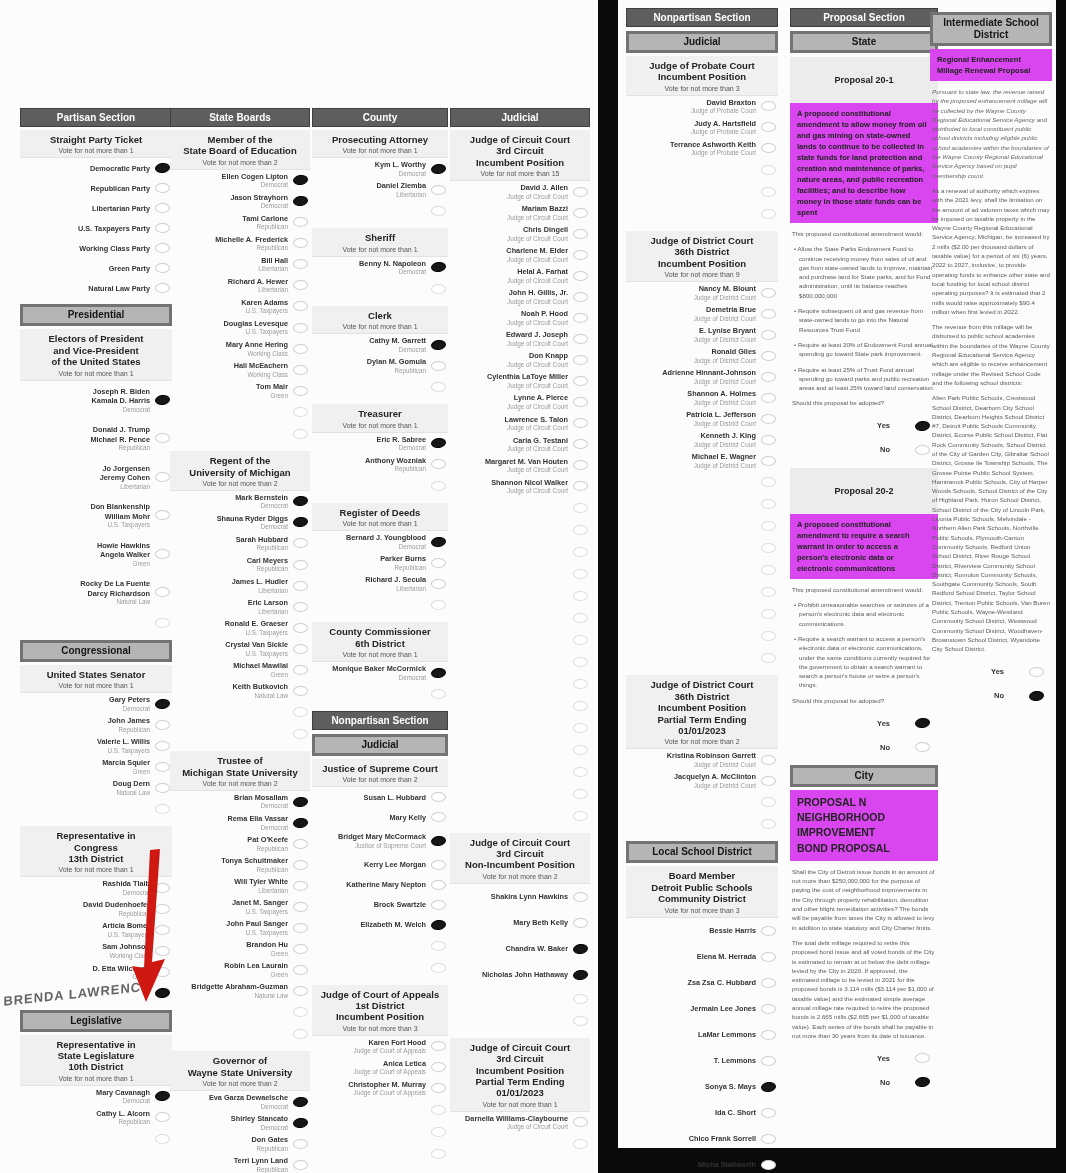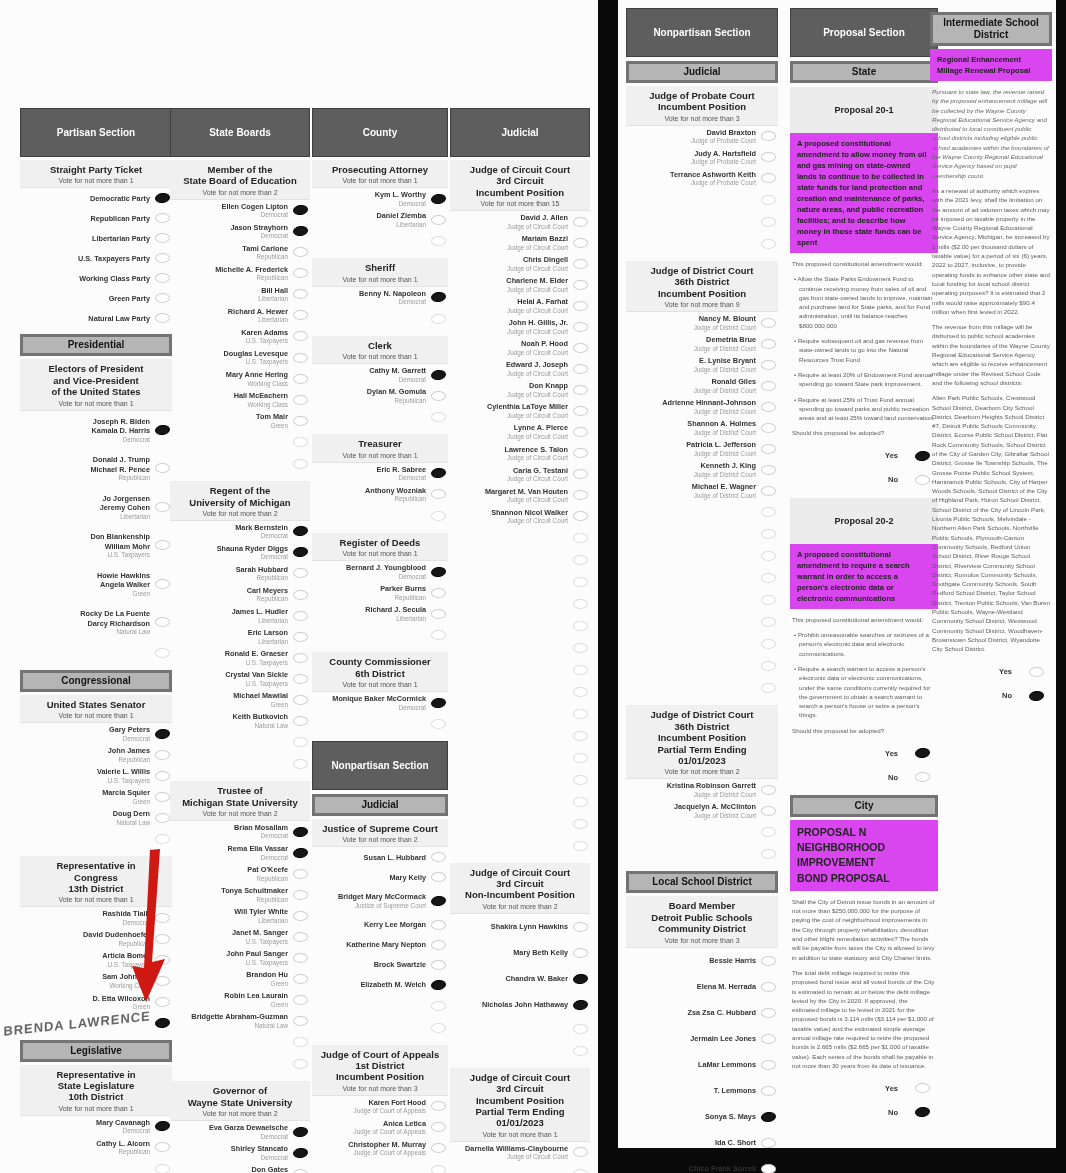--- a/index.html
+++ b/index.html
@@ -10,21 +10,21 @@
   #right-page{left:618px;top:0;width:438px;height:1148px}
   #ballot-header{position:absolute;left:110px;top:18px;width:490px;text-align:center;color:#2b2b2b}
   #ballot-header .h1{font-size:16px;font-weight:bold;letter-spacing:.5px}
   #ballot-header .h2{font-size:11.5px;font-weight:bold;margin-top:1px}
   .col{position:absolute;top:108px}
   #right-page .col{top:8px}
   #l-col1{left:20px;width:152px} #l-col2{left:170px;width:140px}
   #l-col3{left:312px;width:136px} #l-col4{left:450px;width:140px}
   #r-col1{left:8px;width:152px} #r-col2{left:172px;width:148px} #r-col3{left:312px;width:122px}
   .sec{background:var(--sec,#5e5e5e);color:#fff;font-weight:bold;font-size:10px;
-       text-align:center;padding:18px 0;border:1px solid #3f3f3f;margin-bottom:3px}
+       text-align:center;padding:3px 0;border:1px solid #3f3f3f;margin-bottom:3px}
   .subsec{background:var(--subsec,#b5b5b5);color:#151515;font-weight:bold;font-size:10px;
        text-align:center;padding:2px 0;margin:4px 0 3px 0;border:3px solid #737373;line-height:1.2}
   .office{margin-bottom:6px}
   .office-head{background:#f0f0f0;padding:4px 2px 3px 2px;border-bottom:1px solid #e2e2e2}
   .office-title{font-weight:bold;font-size:9.5px;text-align:center;color:#242424;line-height:1.2}
   .office-instr{font-size:7px;text-align:center;color:#555;margin-top:2px}
   .cand-row{display:flex;justify-content:flex-end;align-items:center;gap:5px;padding:2px 2px 2px 0}
   .cand-row.single{padding:5px 2px 5px 0}
   .cand-row.spread{padding:8px 2px 8px 0}
   .cand-row.ticket{padding:6px 2px 6px 0}
@@ -37,21 +37,21 @@
   .writein-row .bubble{border-color:#ddd}
   .hw-row{display:flex;justify-content:flex-end;align-items:center;gap:4px;padding:3px 2px;position:relative}
   .hw-text{font-size:13px;color:#4a4a4a;transform:rotate(-6deg) skewX(-6deg);
            letter-spacing:1px;font-weight:bold;white-space:nowrap;opacity:.85}
   .p-title{background:#ececec;font-weight:bold;font-size:9px;text-align:center;padding:18px 0;margin-top:4px;color:#222}
   .p-head{font-weight:bold;font-size:7.6px;text-align:left;padding:5px 7px;background:#d946ef;color:#222;line-height:1.45}
   .p-para{font-size:6.2px;color:#5a5a5a;margin:6px 2px;line-height:1.5;text-align:left}
   .p-para.italic{font-style:italic;color:#666}
   .p-para.bullet{padding-left:7px;text-indent:-5px}
   .p-para.bullet::before{content:"• "}
-  .choice-row{display:flex;justify-content:flex-end;align-items:center;gap:17px;padding:7px 8px 7px 0}
+  .choice-row{display:flex;justify-content:flex-end;align-items:center;gap:25px;padding:7px 8px 7px 0}
   .choice-label{font-size:7.5px;font-weight:bold;color:#333}
   #red-arrow{position:absolute;left:0;top:0;pointer-events:none}
 </style>
 </head>
 <body>
 
 <div class="page" id="left-page">
   <div class="col" id="l-col1">
       <div class="sec">Partisan Section</div>
       <div class="office">

